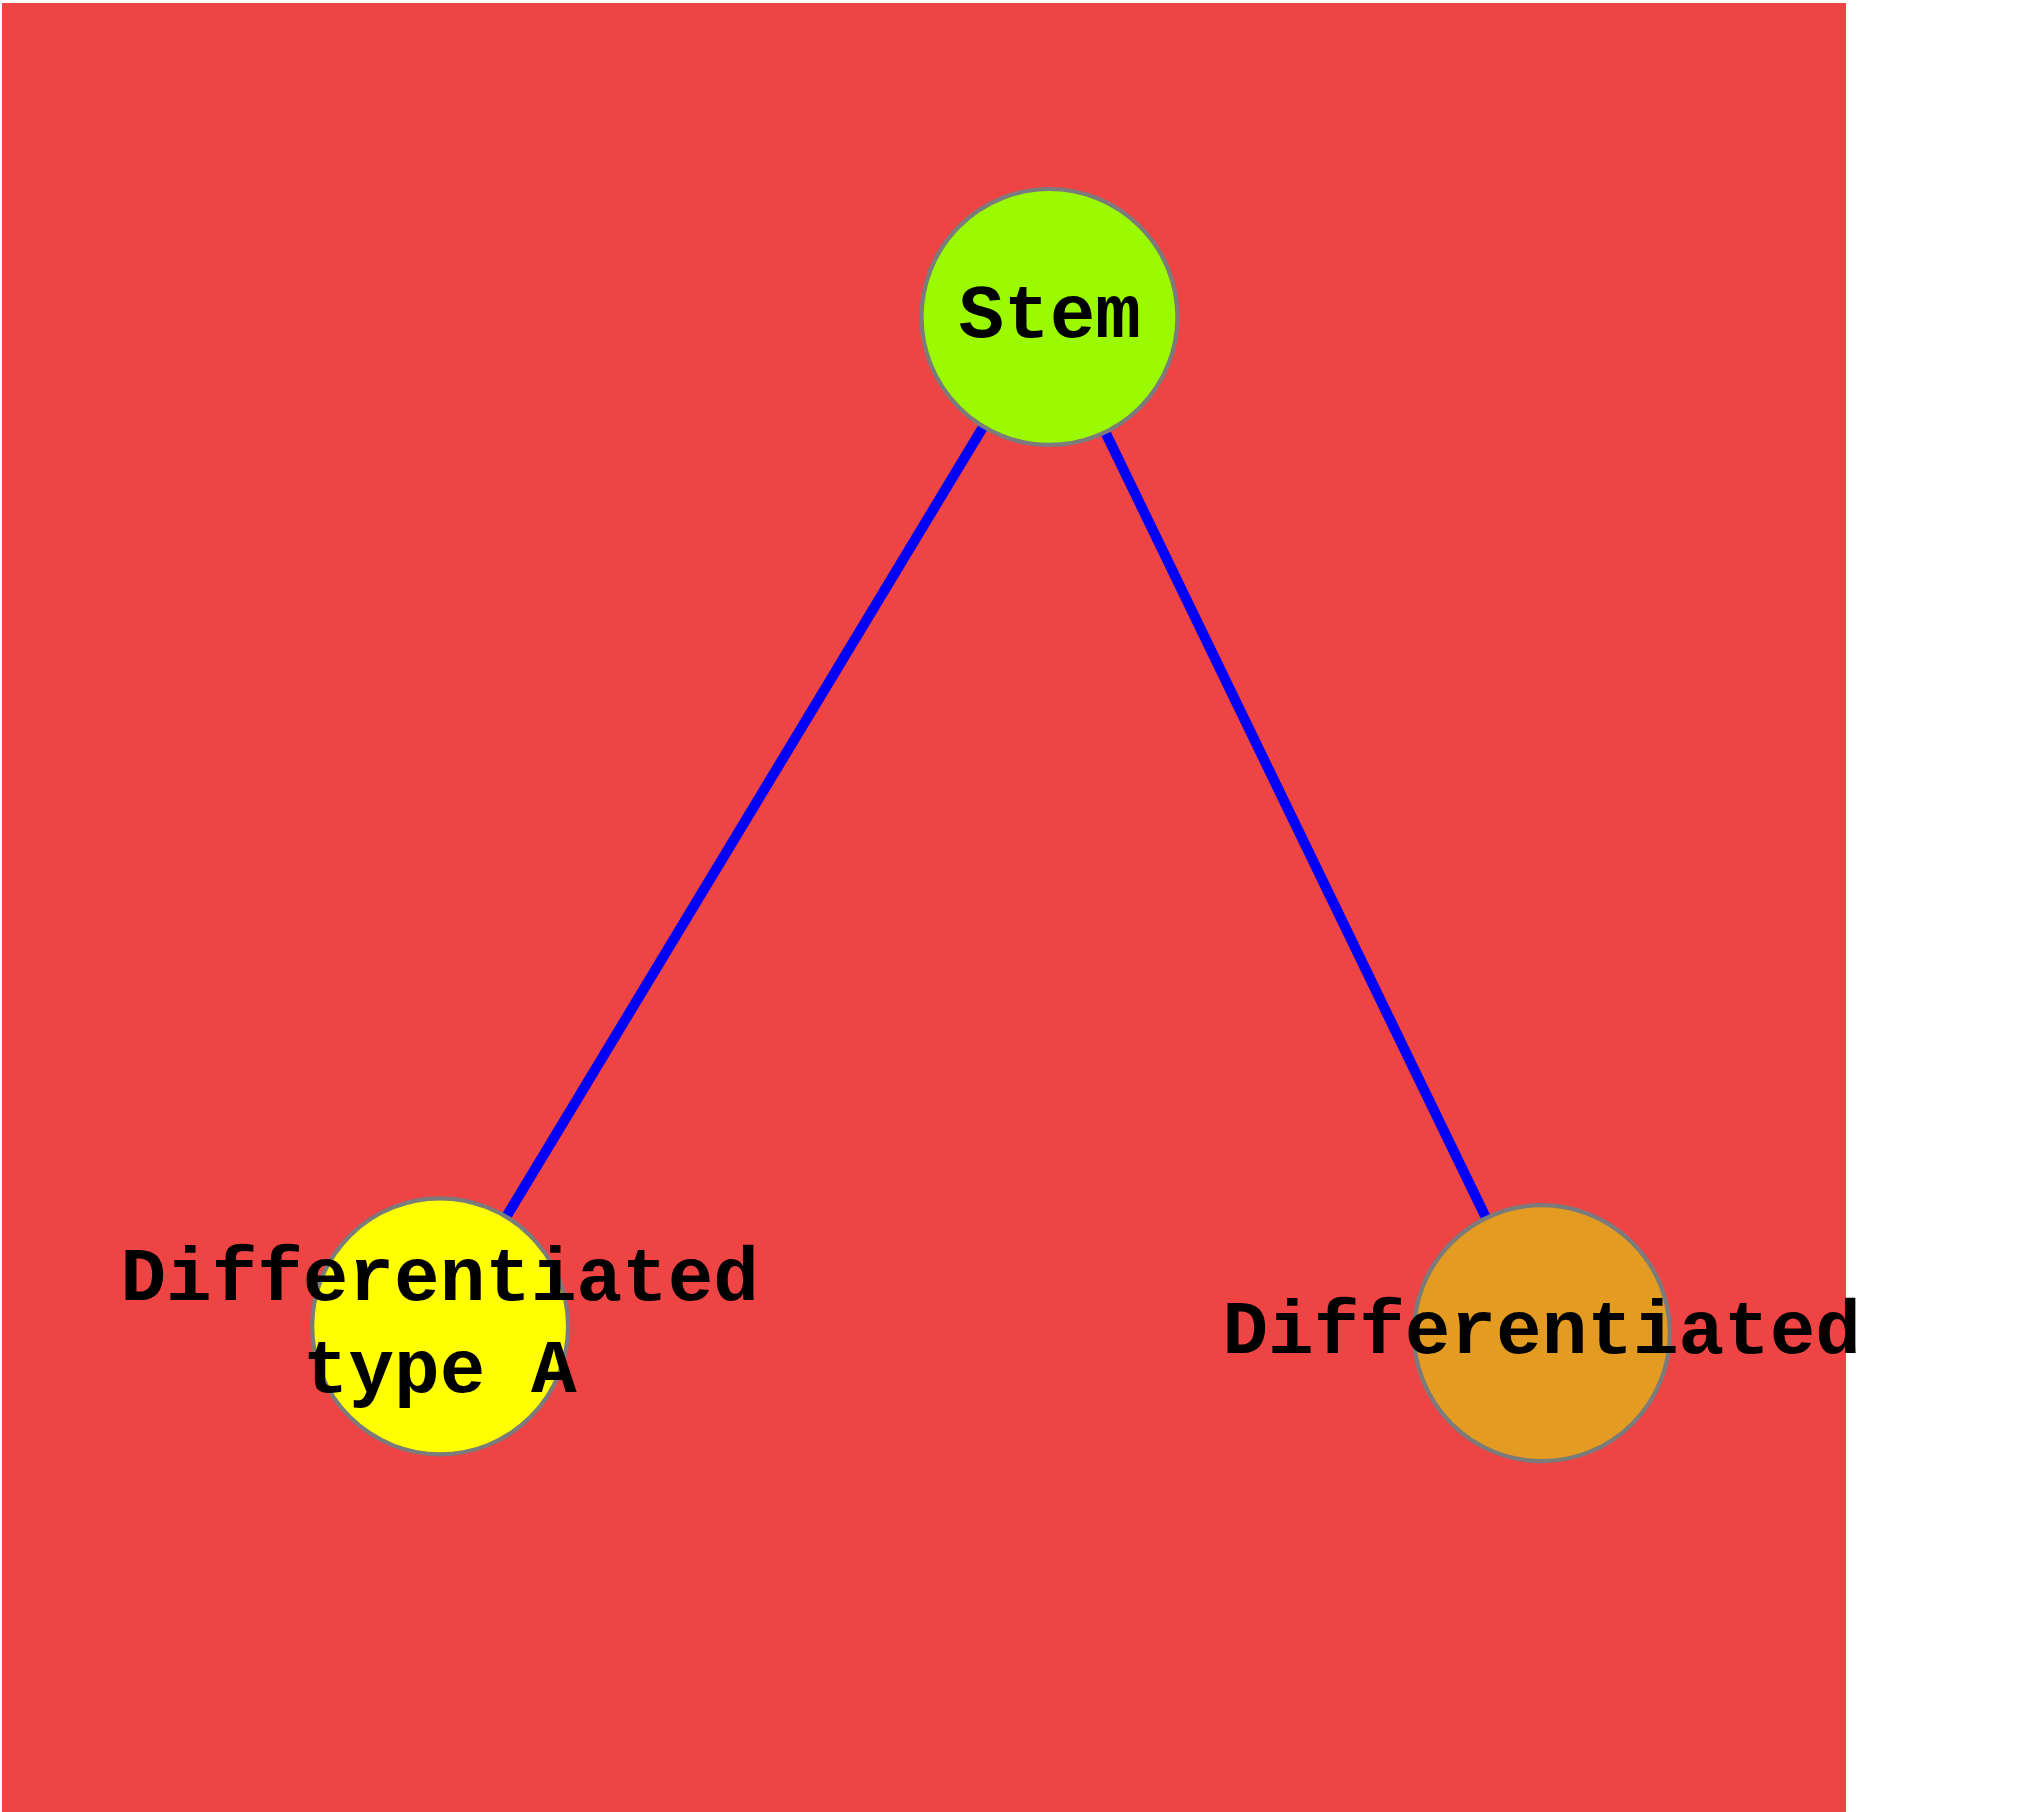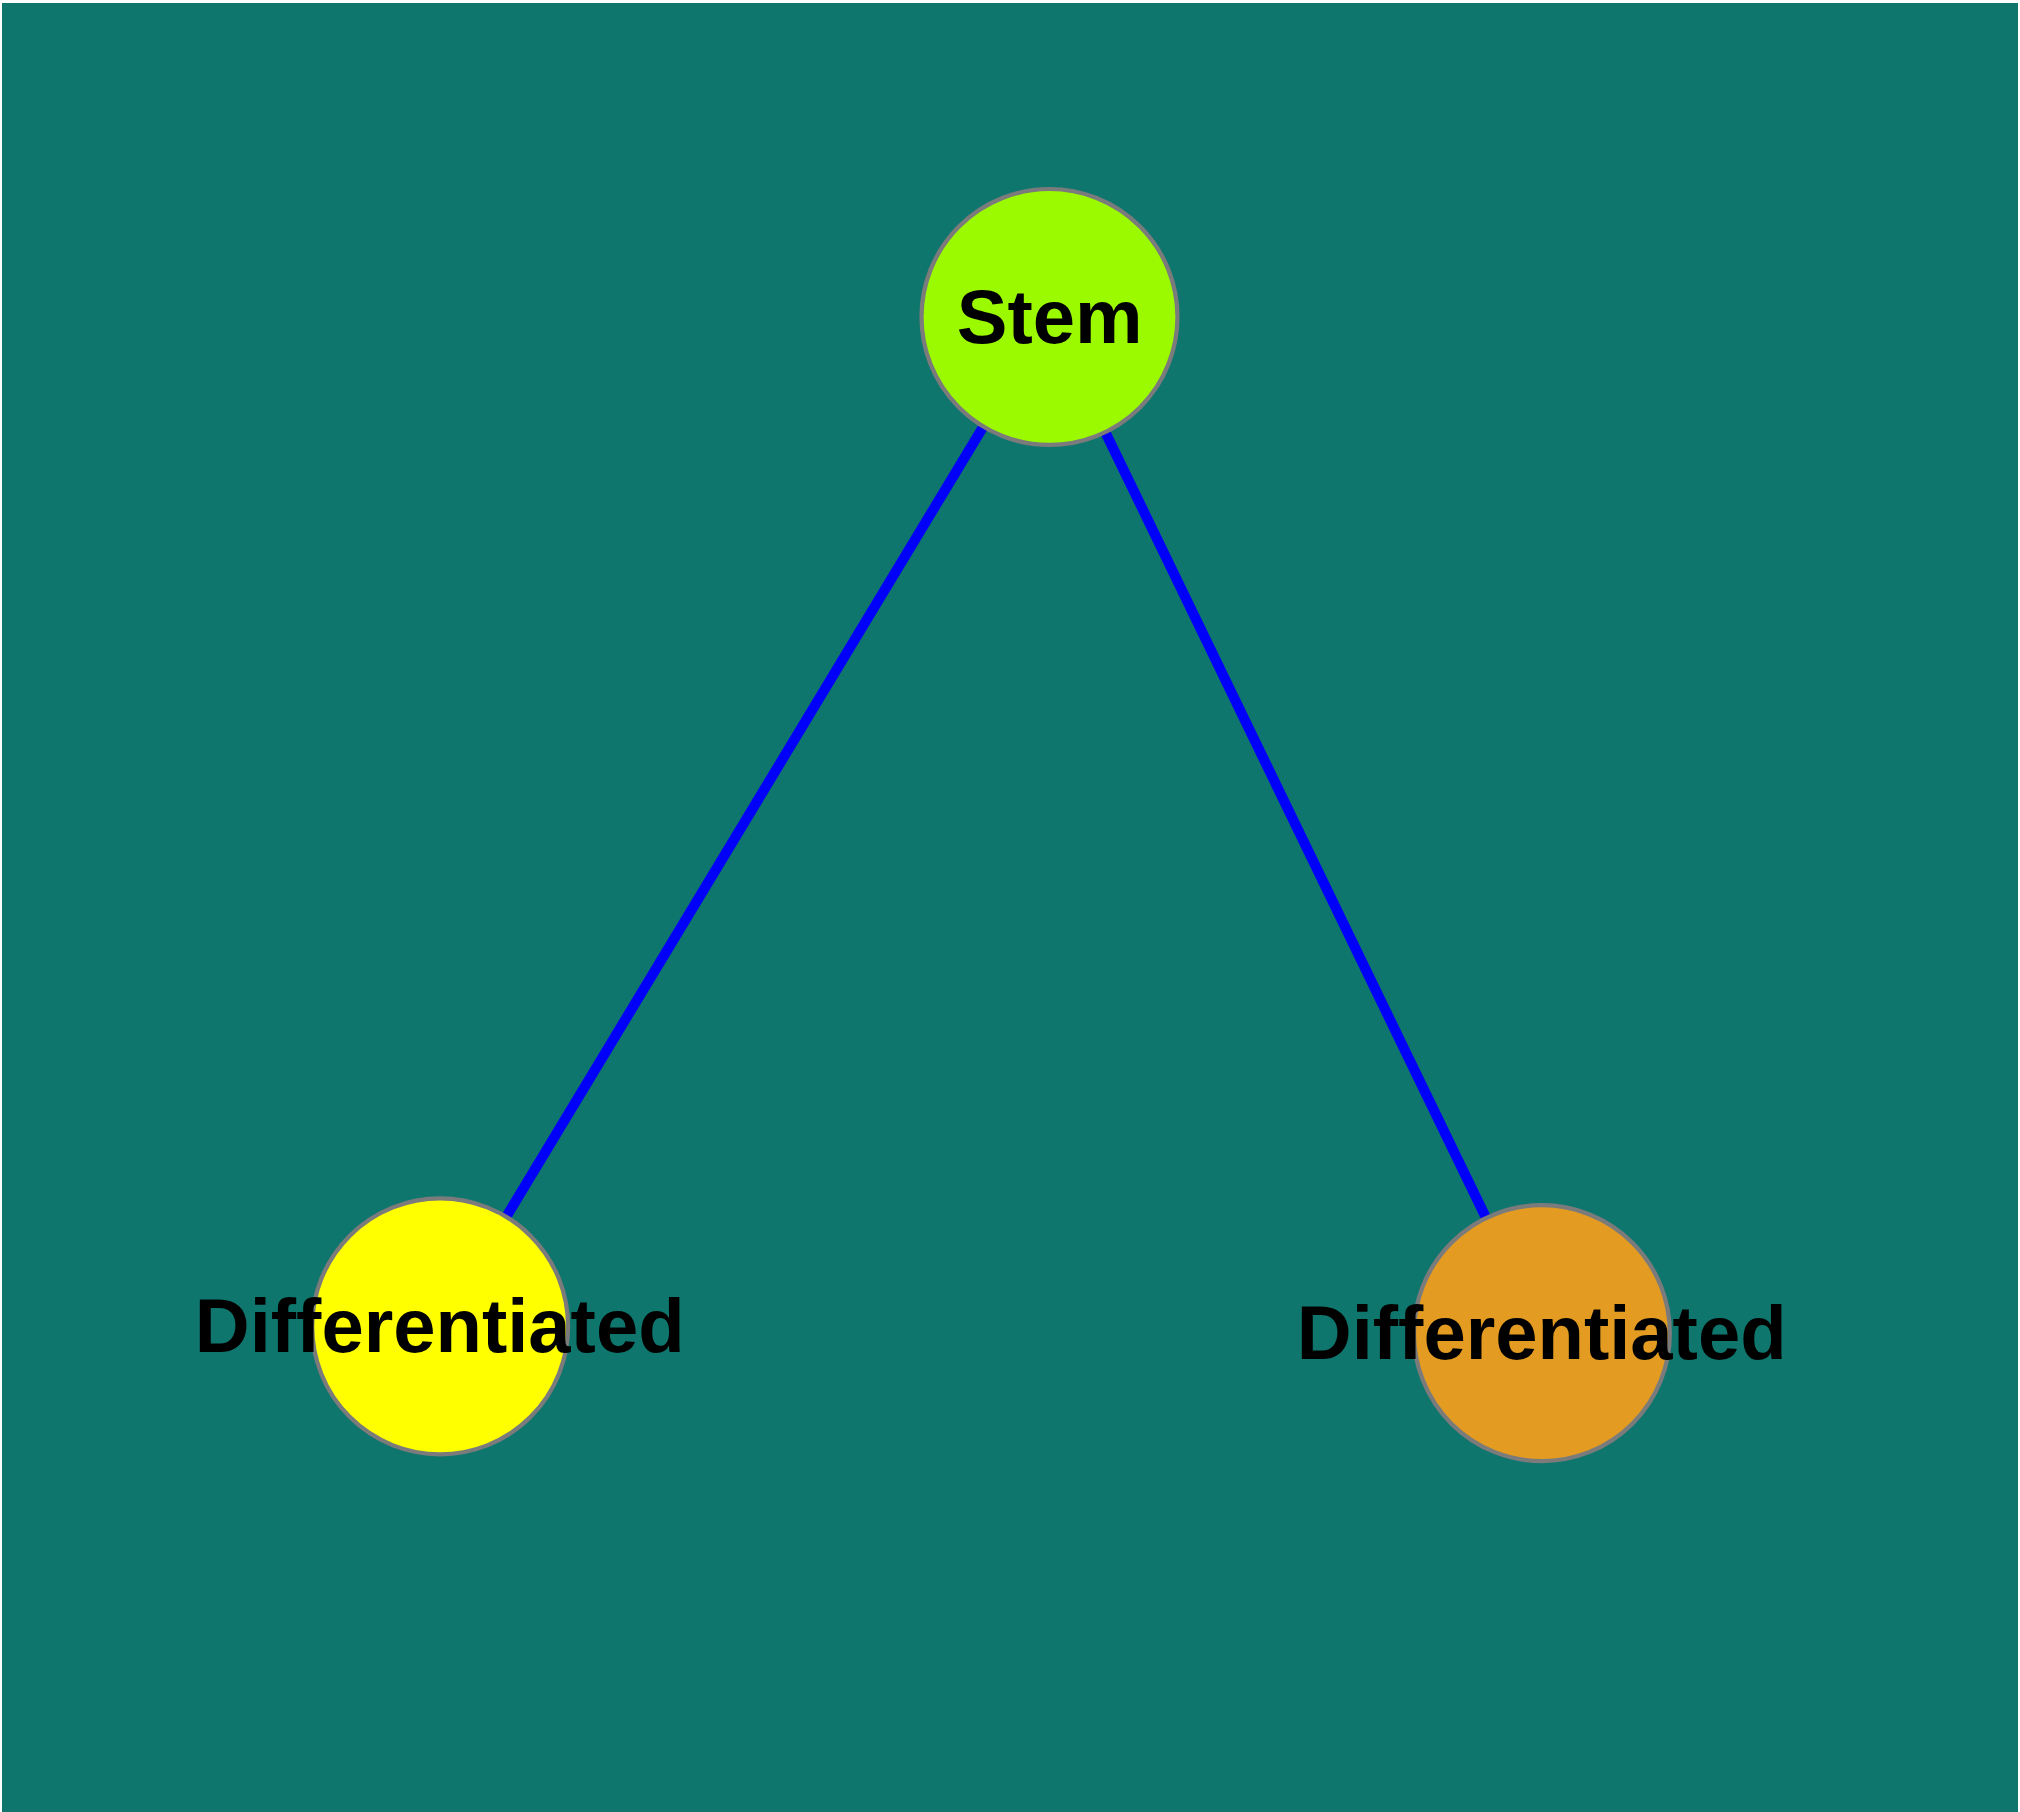--- a/index.html
+++ b/index.html
@@ -8,23 +8,24 @@
     width: 2021px;
     height: 1812px;
     background: #FFFFFF;
     overflow: hidden;
     font-family: "Liberation Sans", sans-serif;
   }
   .canvas {
     position: absolute;
     left: 1.7px;
     top: 3.4px;
-    width: 2016px;
+    width: 1844px;
     height: 1809px;
-    background: #0f766e;
+    background: #ef4444;
+    font-family: Liberation Mono, monospace;
   }
   .graph-svg {
     position: absolute;
     left: -1.7px;   
     top: -3.4px;
     width: 2021px;
     height: 1812px;
   }
   .edge-line {
     stroke-width: 12px;
@@ -68,20 +69,21 @@
 
     <circle class="node-circle" cx="1819" cy="1573" r="151" fill="#E39C21"></circle>
   </svg>
 
   <div class="node-label label-stem">
     <div>Stem</div>
   </div>
 
   <div class="node-label label-type-a">
     <div>Differentiated</div>
+    <div>type A</div>
   </div>
 
   <div class="node-label label-type-b">
     <div>Differentiated</div>
   </div>
 
 </div>
 
 
 </body></html>

